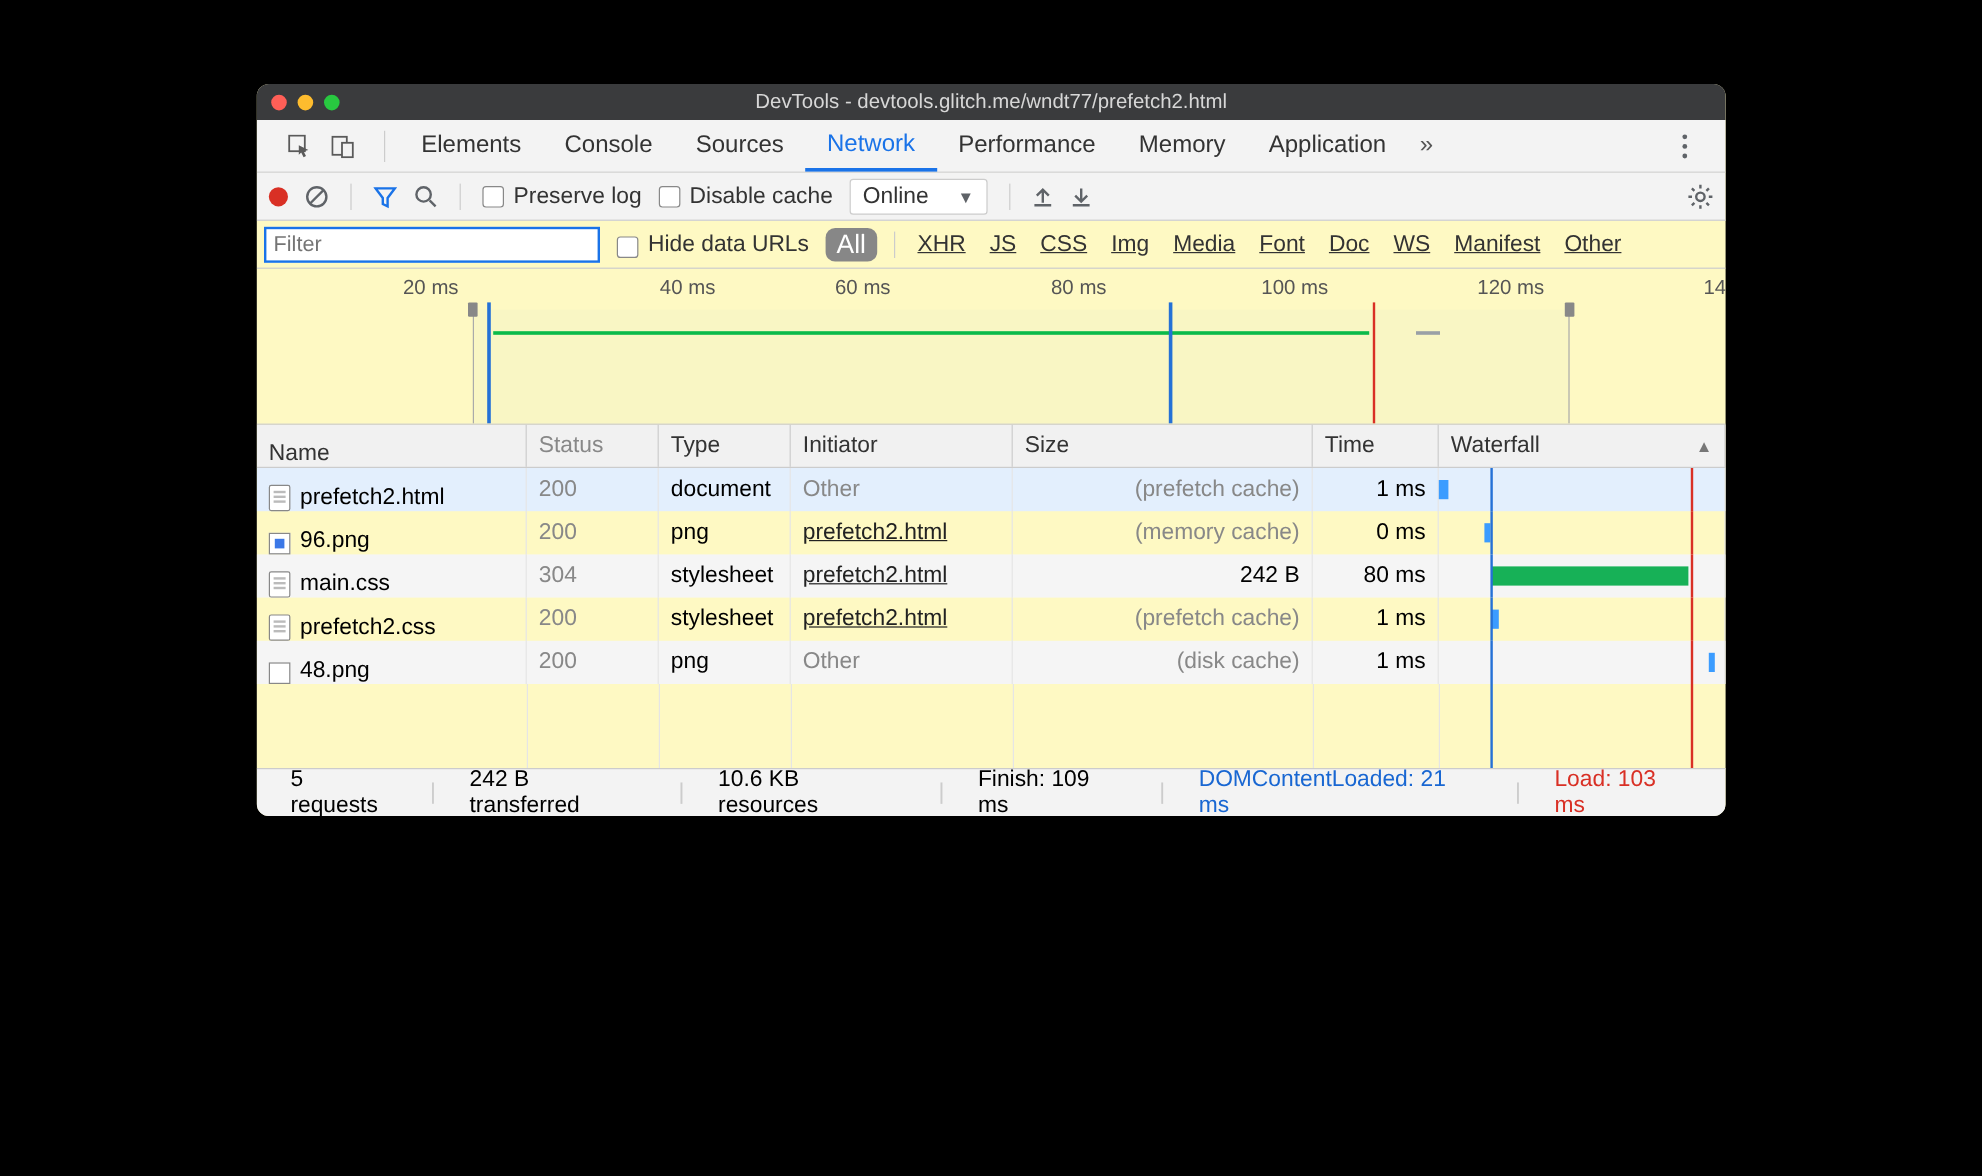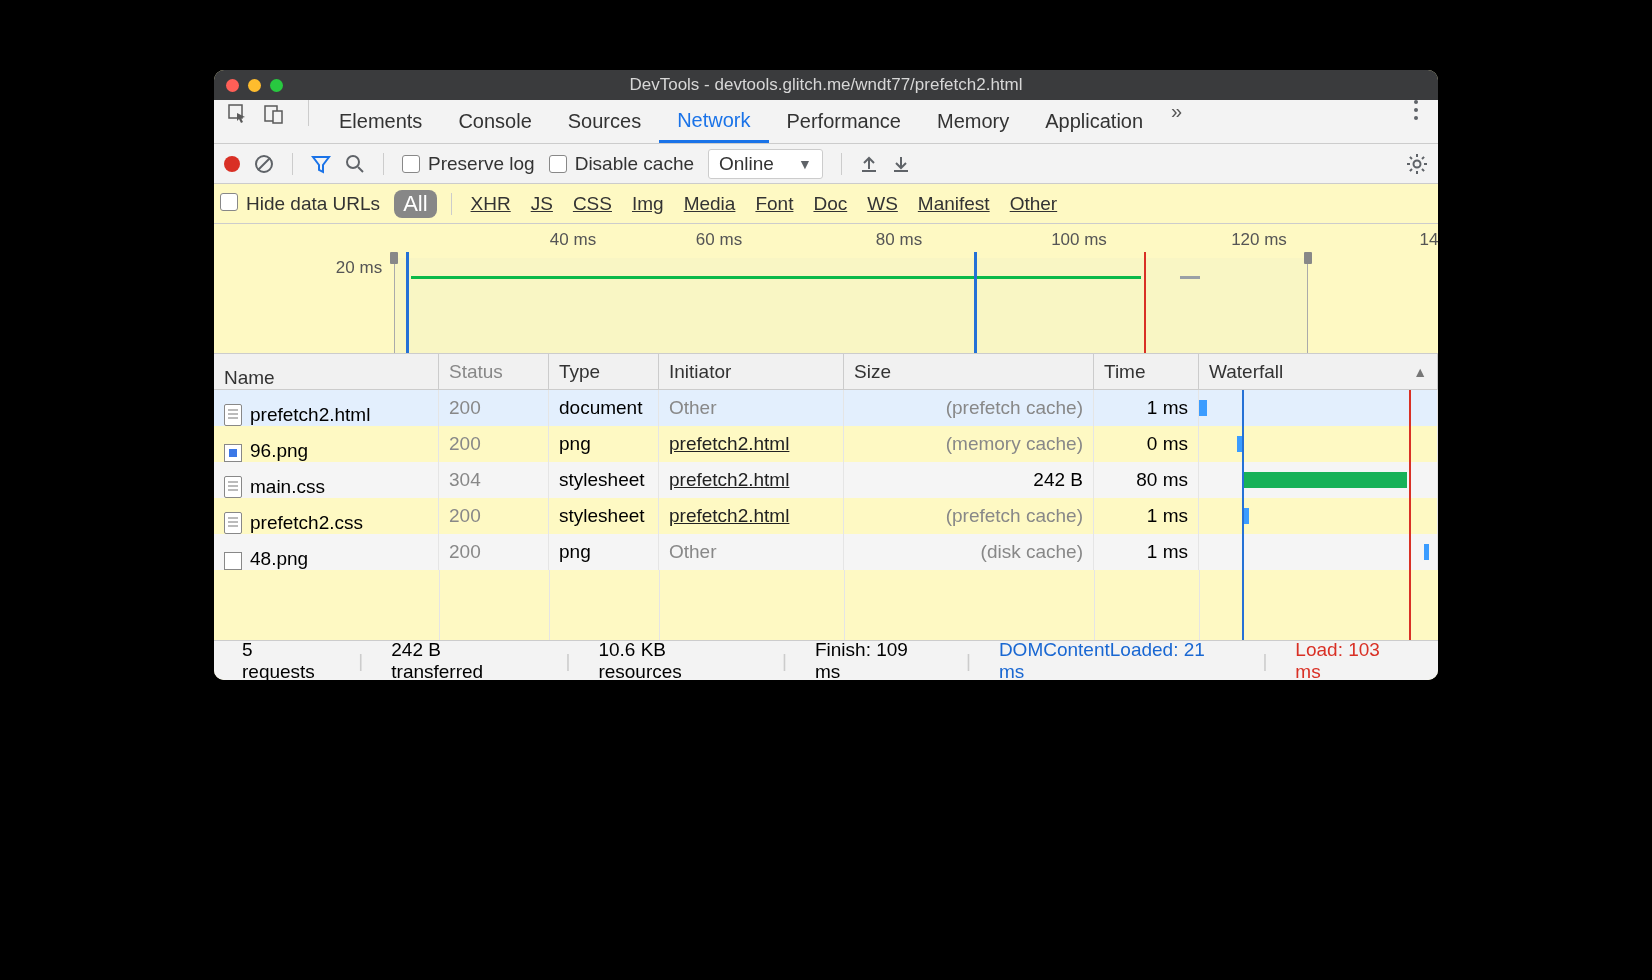--- a/index.html
+++ b/index.html
@@ -35,25 +35,25 @@
   .titlebar-title {
     position: absolute;
     left: 0; right: 0;
     text-align: center;
     color: #d7d7d7;
     font-size: 17px;
     pointer-events: none;
   }
   .tabs {
     display: flex;
-    align-items: flex-start;
+    align-items: center;
     height: 44px;
     border-bottom: 1px solid #ccc;
     background: #f3f3f3;
-    padding: 0 10px;
+    padding: 0 22px;
   }
   .tab-icon {
     width: 28px;
     height: 28px;
     display: flex;
     align-items: center;
     justify-content: center;
     color: #5a5a5a;
     margin-right: 8px;
   }
@@ -345,21 +345,22 @@
     <div class="flex-spacer"></div>
     <div class="tb-icon gear">
       <svg width="22" height="22" viewBox="0 0 22 22">
           <circle cx="11" cy="11" r="3.5" fill="none" stroke="#5f6368" stroke-width="2"></circle>
           <path d="M11 1 V4 M11 18 V21 M1 11 H4 M18 11 H21 M3.9 3.9 L6 6 M16 16 L18.1 18.1 M3.9 18.1 L6 16 M16 6 L18.1 3.9" stroke="#5f6368" stroke-width="2"></path>
         </svg>
     </div>
   </div>
 
   <div class="filterbar">
-    <label style="display:flex;align-items:flex-start;gap:8px;">
+    <input class="filter-input" placeholder="Filter" style="">
+    <label style="display:flex;align-items:flex-end;gap:8px;">
         <span class="cb"></span>
         <span>Hide data URLs</span>
       </label>
     <span class="pill">All</span>
     <span class="fb-sep"></span>
     <div id="filter-types" style="display:flex;gap:10px;text-decoration:underline;">
         <span class="fb-item">XHR</span>
         <span class="fb-item">JS</span>
         <span class="fb-item">CSS</span>
         <span class="fb-item">Img</span>
@@ -367,21 +368,21 @@
         <span class="fb-item">Font</span>
         <span class="fb-item">Doc</span>
         <span class="fb-item">WS</span>
         <span class="fb-item">Manifest</span>
         <span class="fb-item">Other</span>
       </div>
   </div>
 
   <div class="timeline">
     <div class="timeline-labels" id="timeline-labels">
-        <span style="left: 145px; margin-top: 28px;">20 ms</span>
+        <span style="left: 145px;">20 ms</span>
         <span style="left: 319px; margin-left: 40px;">40 ms</span>
         <span style="left: 505px;">60 ms</span>
         <span style="left: 685px;">80 ms</span>
         <span style="left: 865px;">100 ms</span>
         <span style="left: 1045px;">120 ms</span>
         <span style="left: 1215px;">14</span>
       </div>
     <div class="tl-sel" style="left:180px; right:130px;"></div>
     <div class="tl-handle" style="left:176px;"></div>
     <div class="tl-handle" style="right:126px;"></div>

